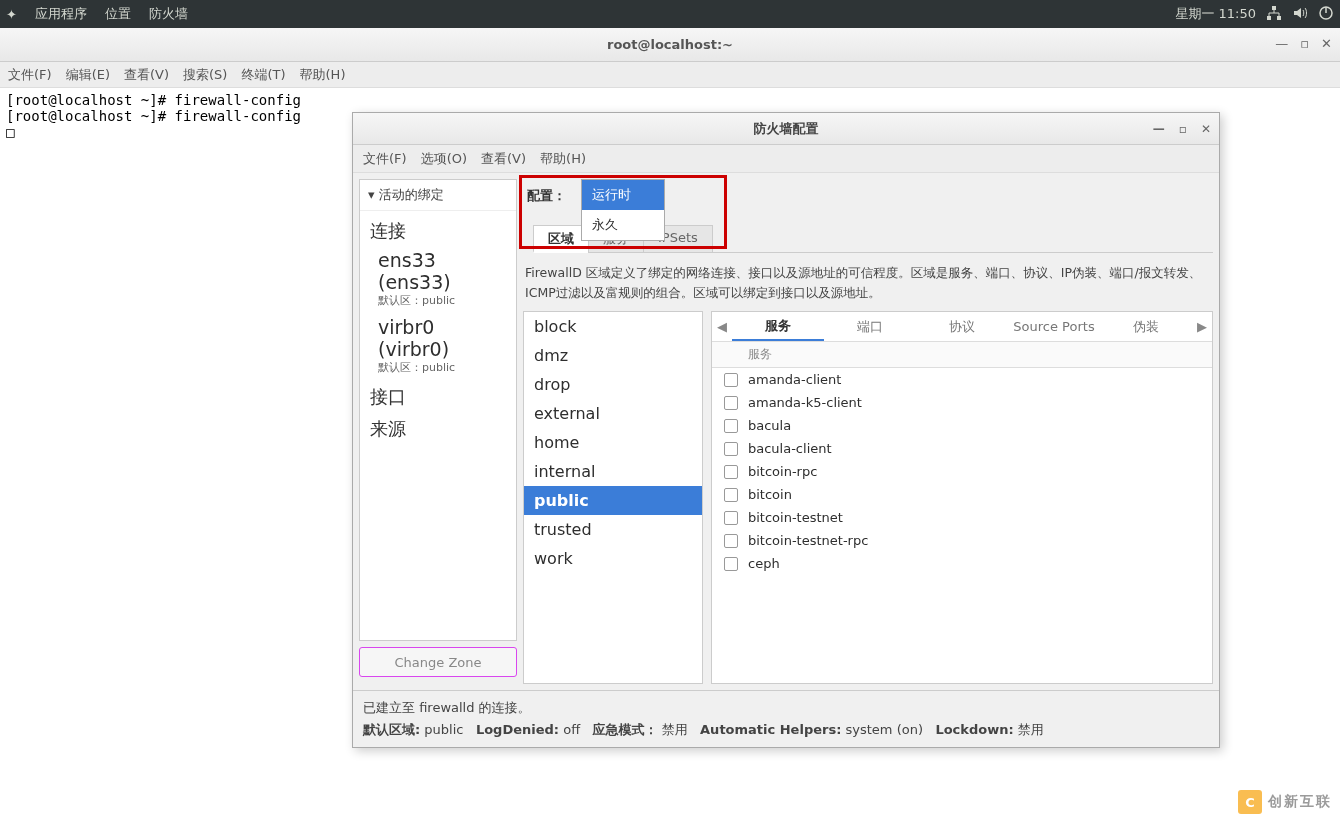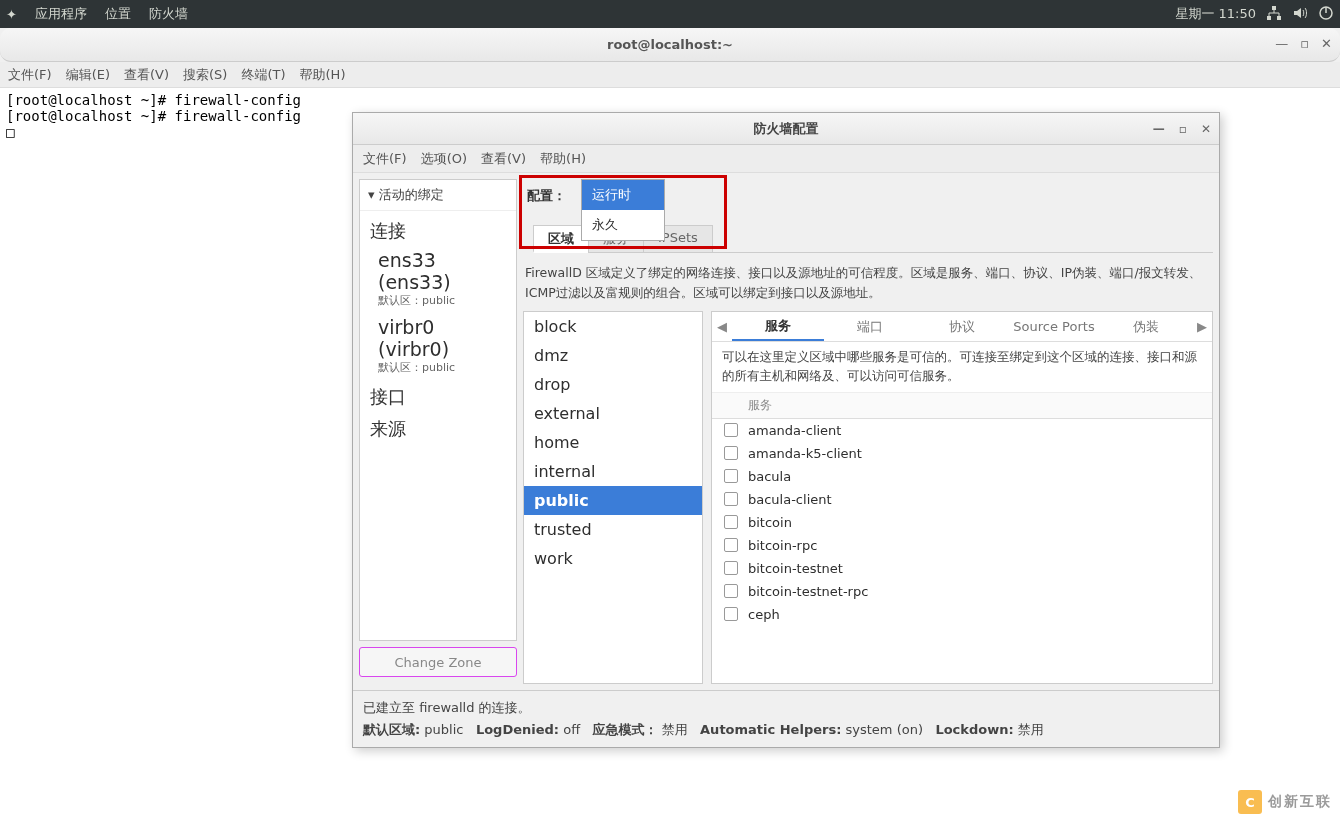--- a/index.html
+++ b/index.html
@@ -6,21 +6,21 @@
 body { font-family: "DejaVu Sans", "WenQuanYi Micro Hei", sans-serif; font-size: 13px; background: #f0f0f0; width: 1340px; height: 820px; overflow: hidden; position: relative; color: #2e2e2e; }
 
 
 .top-panel { height: 28px; background: #2e3436; color: #d3d7cf; display: flex; align-items: center; padding: 0 6px; justify-content: space-between; font-size: 13px; }
 .top-left, .top-right { display: flex; align-items: center; gap: 18px; }
 .top-right { gap: 10px; }
 .top-panel .panel-item { color: #d3d7cf; }
 .top-ico { width: 16px; height: 16px; fill: currentColor; }
 
 
-.term-titlebar { height: 34px; background: linear-gradient(#f6f6f6,#e8e8e8); border-bottom: 1px solid #ccc; display: flex; align-items: center; justify-content: center; position: relative; border-radius: 11px; }
+.term-titlebar { height: 34px; background: linear-gradient(#f6f6f6,#e8e8e8); border-bottom: 1px solid #ccc; display: flex; align-items: center; justify-content: center; position: relative; }
 .term-titlebar .title { font-weight: bold; color: #555; }
 .term-titlebar .winbtns { position: absolute; right: 8px; top: 8px; display: flex; gap: 12px; color: #666; }
 .term-menubar { height: 26px; background: #ededed; border-bottom: 1px solid #ddd; display: flex; align-items: center; gap: 14px; padding: 0 8px; color: #555; }
 .term-body { background: #fff; height: calc(100% - 28px - 34px - 26px); font-family: "DejaVu Sans Mono", monospace; font-size: 14px; padding: 4px 6px; color: #000; white-space: pre; }
 
 
 .dialog { position: absolute; left: 352px; top: 112px; width: 868px; height: 636px; background: #f0f0f0; border: 1px solid #aaa; box-shadow: 3px 3px 10px rgba(0,0,0,0.2); display: flex; flex-direction: column; }
 .dlg-title { height: 32px; background: linear-gradient(#f6f6f6,#e8e8e8); border-bottom: 1px solid #ccc; display: flex; align-items: center; justify-content: center; font-weight: bold; color: #444; position: relative; }
 .dlg-title .winbtns { position: absolute; right: 8px; display: flex; gap: 14px; color: #666; font-size: 12px; }
 .dlg-menu { height: 28px; background: #ededed; display: flex; align-items: center; gap: 14px; padding: 0 10px; color: #555; border-bottom: 1px solid #ddd; }
@@ -196,46 +196,45 @@
         <div class="svc-panel">
           <div class="svc-tabs">
             <span class="arrow">◀</span>
             <span class="stab active">服务</span>
             <span class="stab">端口</span>
             <span class="stab">协议</span>
             <span class="stab">Source Ports</span>
             <span class="stab">伪装</span>
             <span class="arrow">▶</span>
           </div>
-          <div class="svc-desc">可以在这里定义区域中哪些服务是可信的。可连接至绑定到这个区域的连接、接口和源的所有主机和网络及、可以访问可信服务。</div>
           <div class="svc-head">服务</div>
           <div class="svc-table" id="svc-list">
               <div class="svc-item">
                 <span class="cb"></span>
                 <span>amanda-client</span>
               </div>
               <div class="svc-item">
                 <span class="cb"></span>
                 <span>amanda-k5-client</span>
               </div>
               <div class="svc-item">
                 <span class="cb"></span>
                 <span>bacula</span>
               </div>
               <div class="svc-item">
                 <span class="cb"></span>
                 <span>bacula-client</span>
               </div>
               <div class="svc-item">
                 <span class="cb"></span>
+                <span>bitcoin-rpc</span>
+              </div>
+              <div class="svc-item">
+                <span class="cb"></span>
                 <span>bitcoin</span>
-              </div>
-              <div class="svc-item">
-                <span class="cb"></span>
-                <span>bitcoin-rpc</span>
               </div>
               <div class="svc-item">
                 <span class="cb"></span>
                 <span>bitcoin-testnet</span>
               </div>
               <div class="svc-item">
                 <span class="cb"></span>
                 <span>bitcoin-testnet-rpc</span>
               </div>
               <div class="svc-item">

